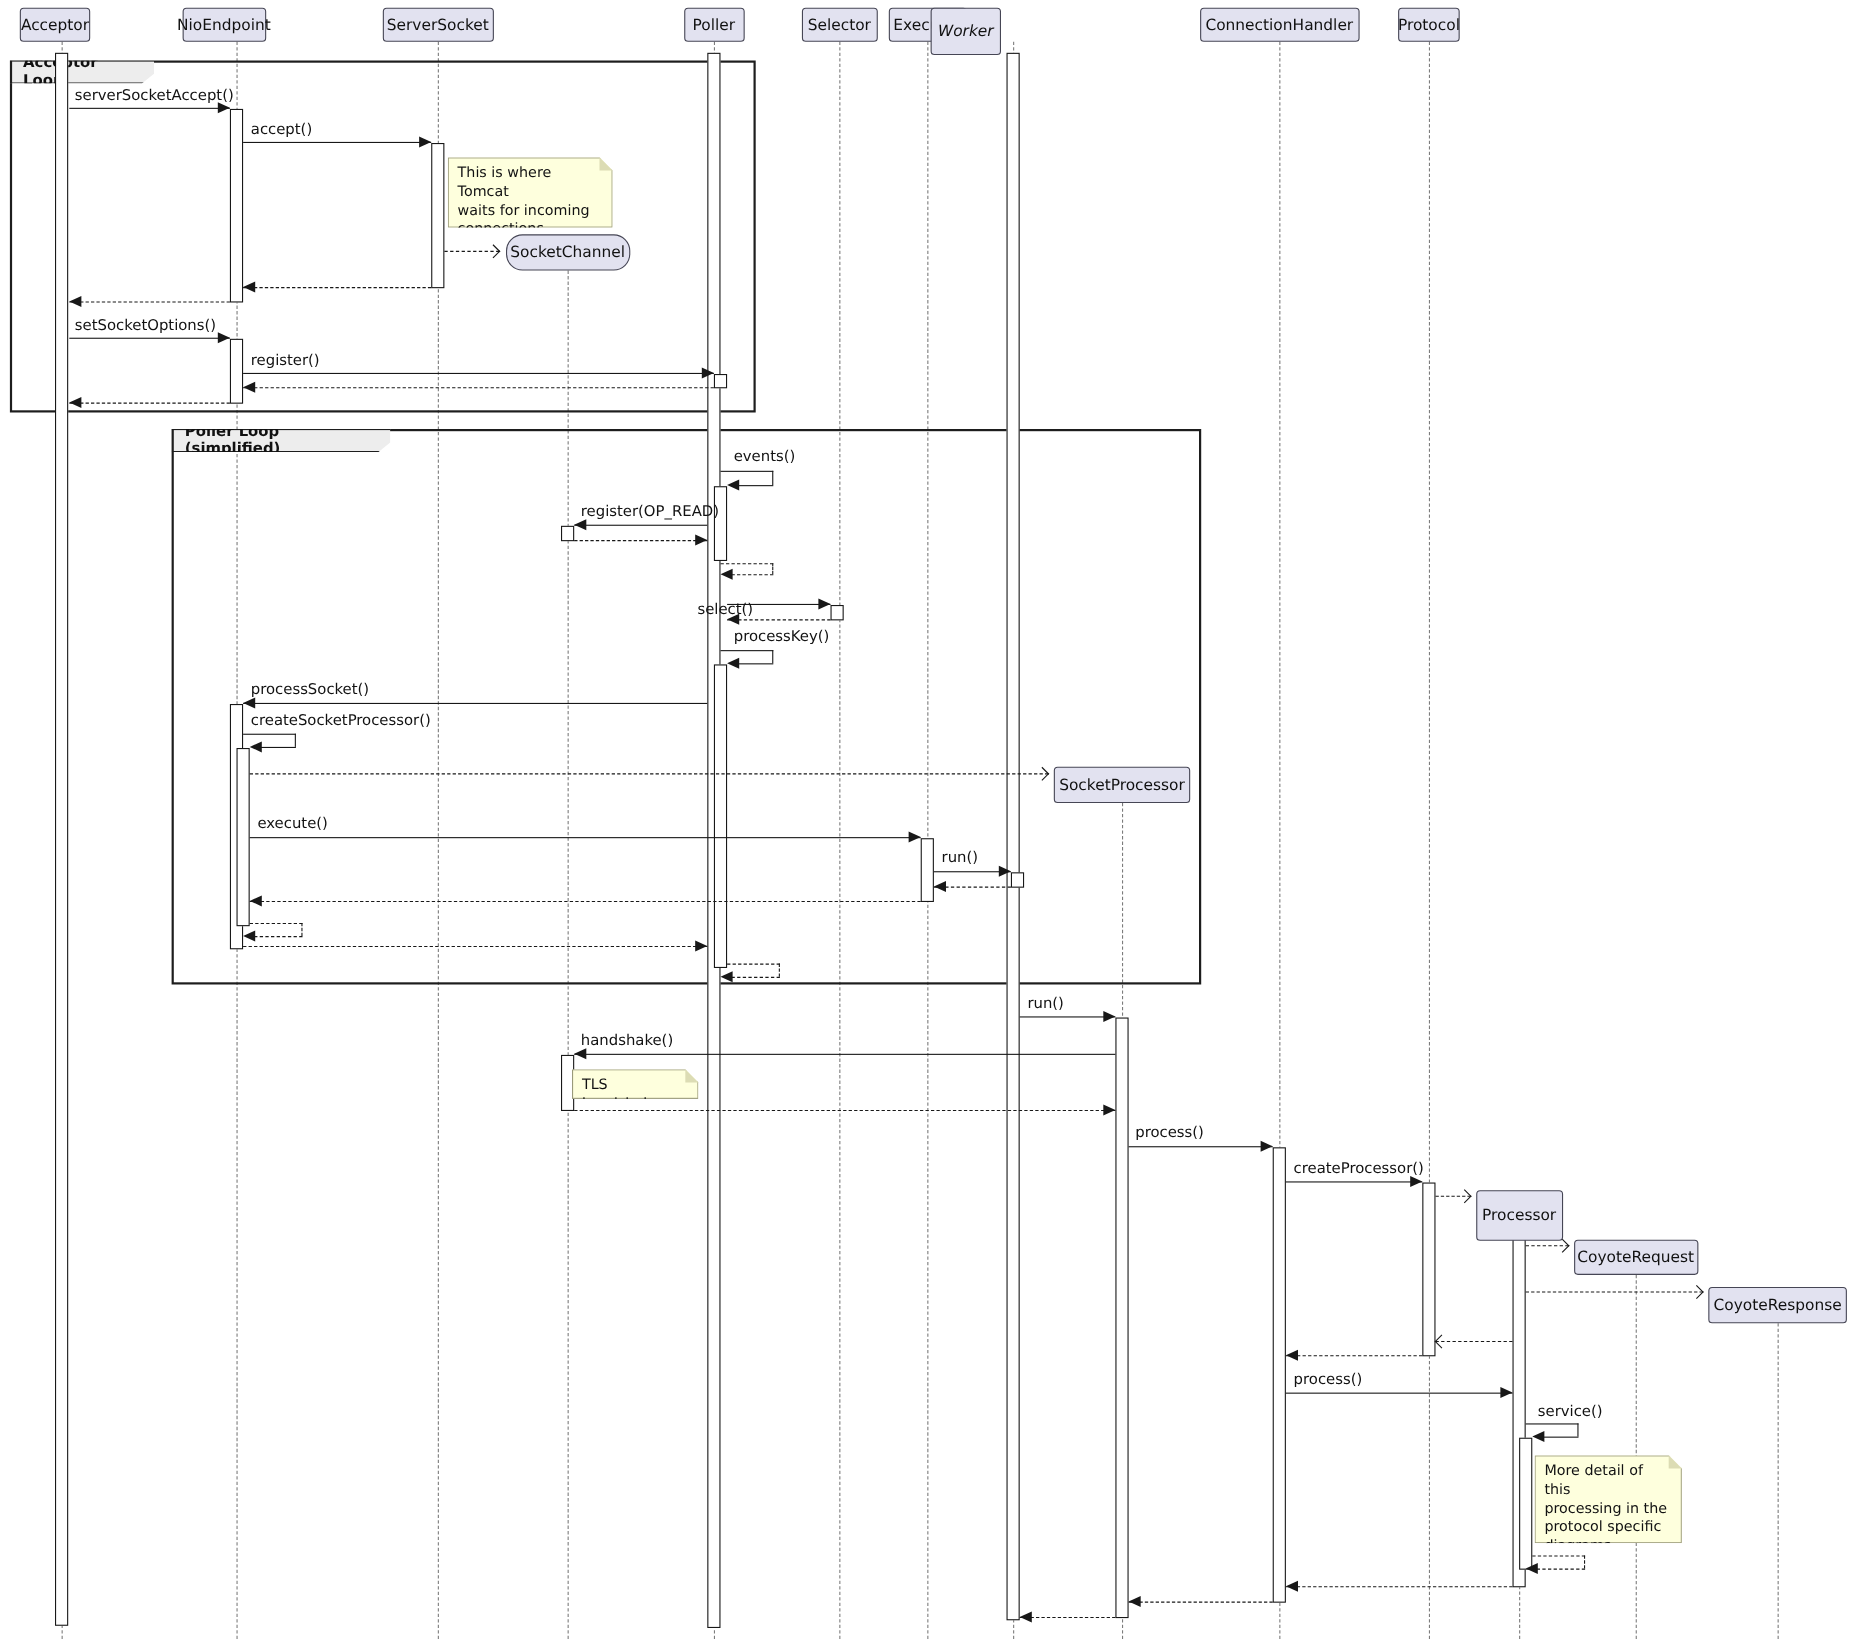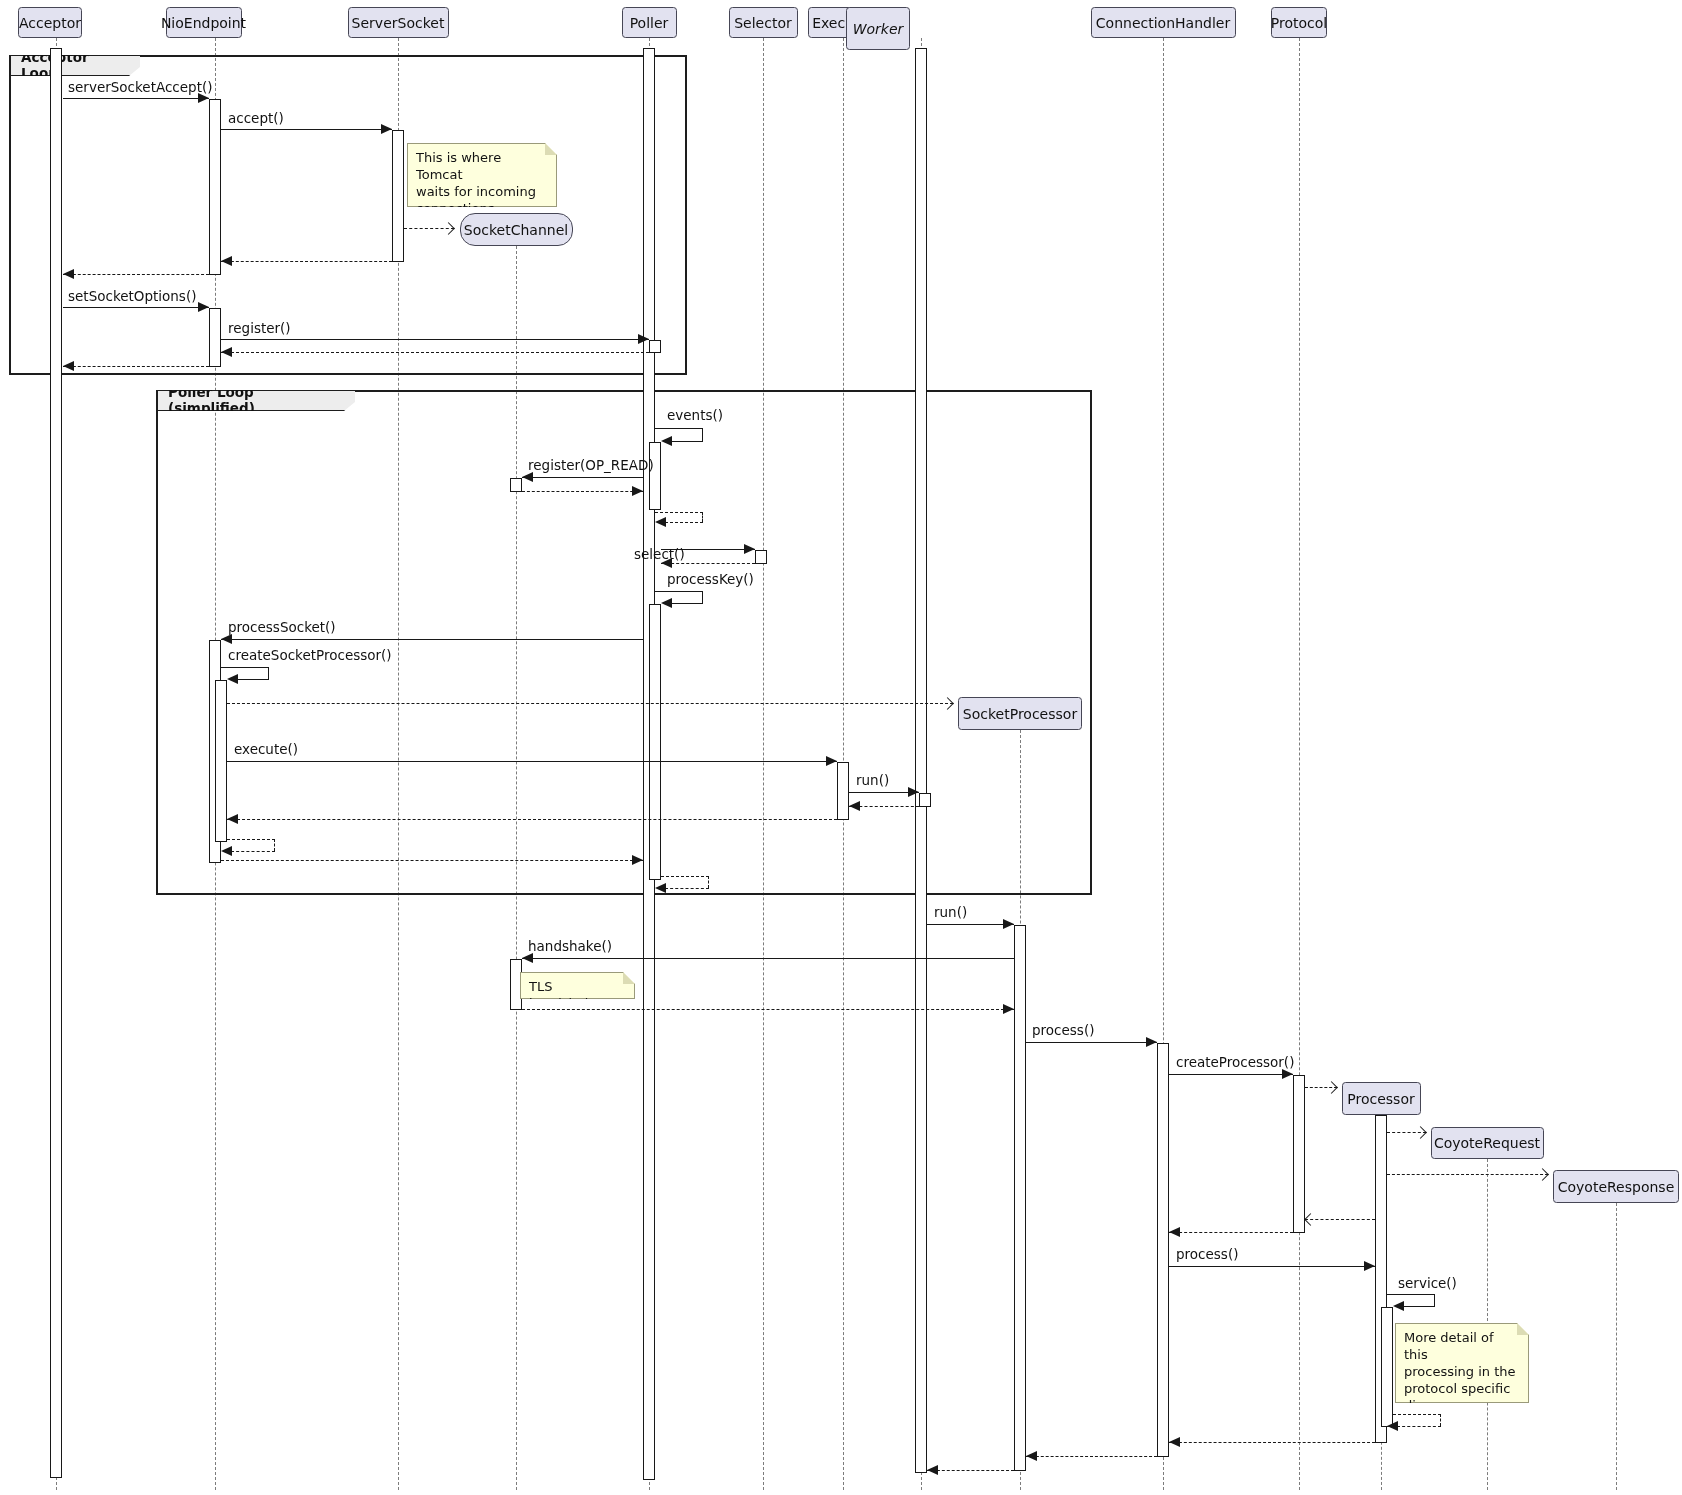--- a/index.html
+++ b/index.html
@@ -203,21 +203,21 @@
     <div class="pbox" style="left: 165.5px; top: 7px; width: 76px; height: 31px;">NioEndpoint</div>
     <div class="pbox" style="left: 347.5px; top: 7px; width: 101px; height: 31px;">ServerSocket</div>
     <div class="pbox" style="left: 621.5px; top: 7px; width: 55px; height: 31px;">Poller</div>
     <div class="pbox" style="left: 728.5px; top: 7px; width: 69px; height: 31px;">Selector</div>
     <div class="pbox" style="left: 807.5px; top: 7px; width: 71px; height: 31px;">Executor</div>
     <div class="pbox" style="left: 846px; top: 7px; width: 64px; height: 43px; font-style: italic;">Worker</div>
     <div class="pbox" style="left: 1090.5px; top: 7px; width: 145px; height: 31px;">ConnectionHandler</div>
     <div class="pbox" style="left: 1271px; top: 7px; width: 56px; height: 31px;">Protocol</div>
     <div class="pbox" style="left: 459.5px; top: 213px; width: 113px; height: 33px; border-radius: 15px;">SocketChannel</div>
     <div class="pbox" style="left: 958px; top: 697px; width: 124px; height: 33px;">SocketProcessor</div>
-    <div class="pbox" style="left: 1341.5px; top: 1082px; width: 79px; height: 33px; text-align: right;">Processor</div>
+    <div class="pbox" style="left: 1341.5px; top: 1082px; width: 79px; height: 46px; text-align: right;">Processor</div>
     <div class="pbox" style="left: 1430.5px; top: 1127px; width: 113px; height: 32px;">CoyoteRequest</div>
     <div class="pbox" style="left: 1553px; top: 1170px; width: 126px; height: 33px;">CoyoteResponse</div>
     <div class="note" style="left: 407px; top: 143px; width: 150px; height: 64px;">
       <div>This is where Tomcat</div>
       <div>waits for incoming</div>
       <div>connections</div>
     </div>
     <div class="fold" style="left: 545px; top: 143px;"></div>
     <div class="note" style="left: 520px; top: 972px; width: 115px; height: 27px;">
       <div>TLS handshake</div>

